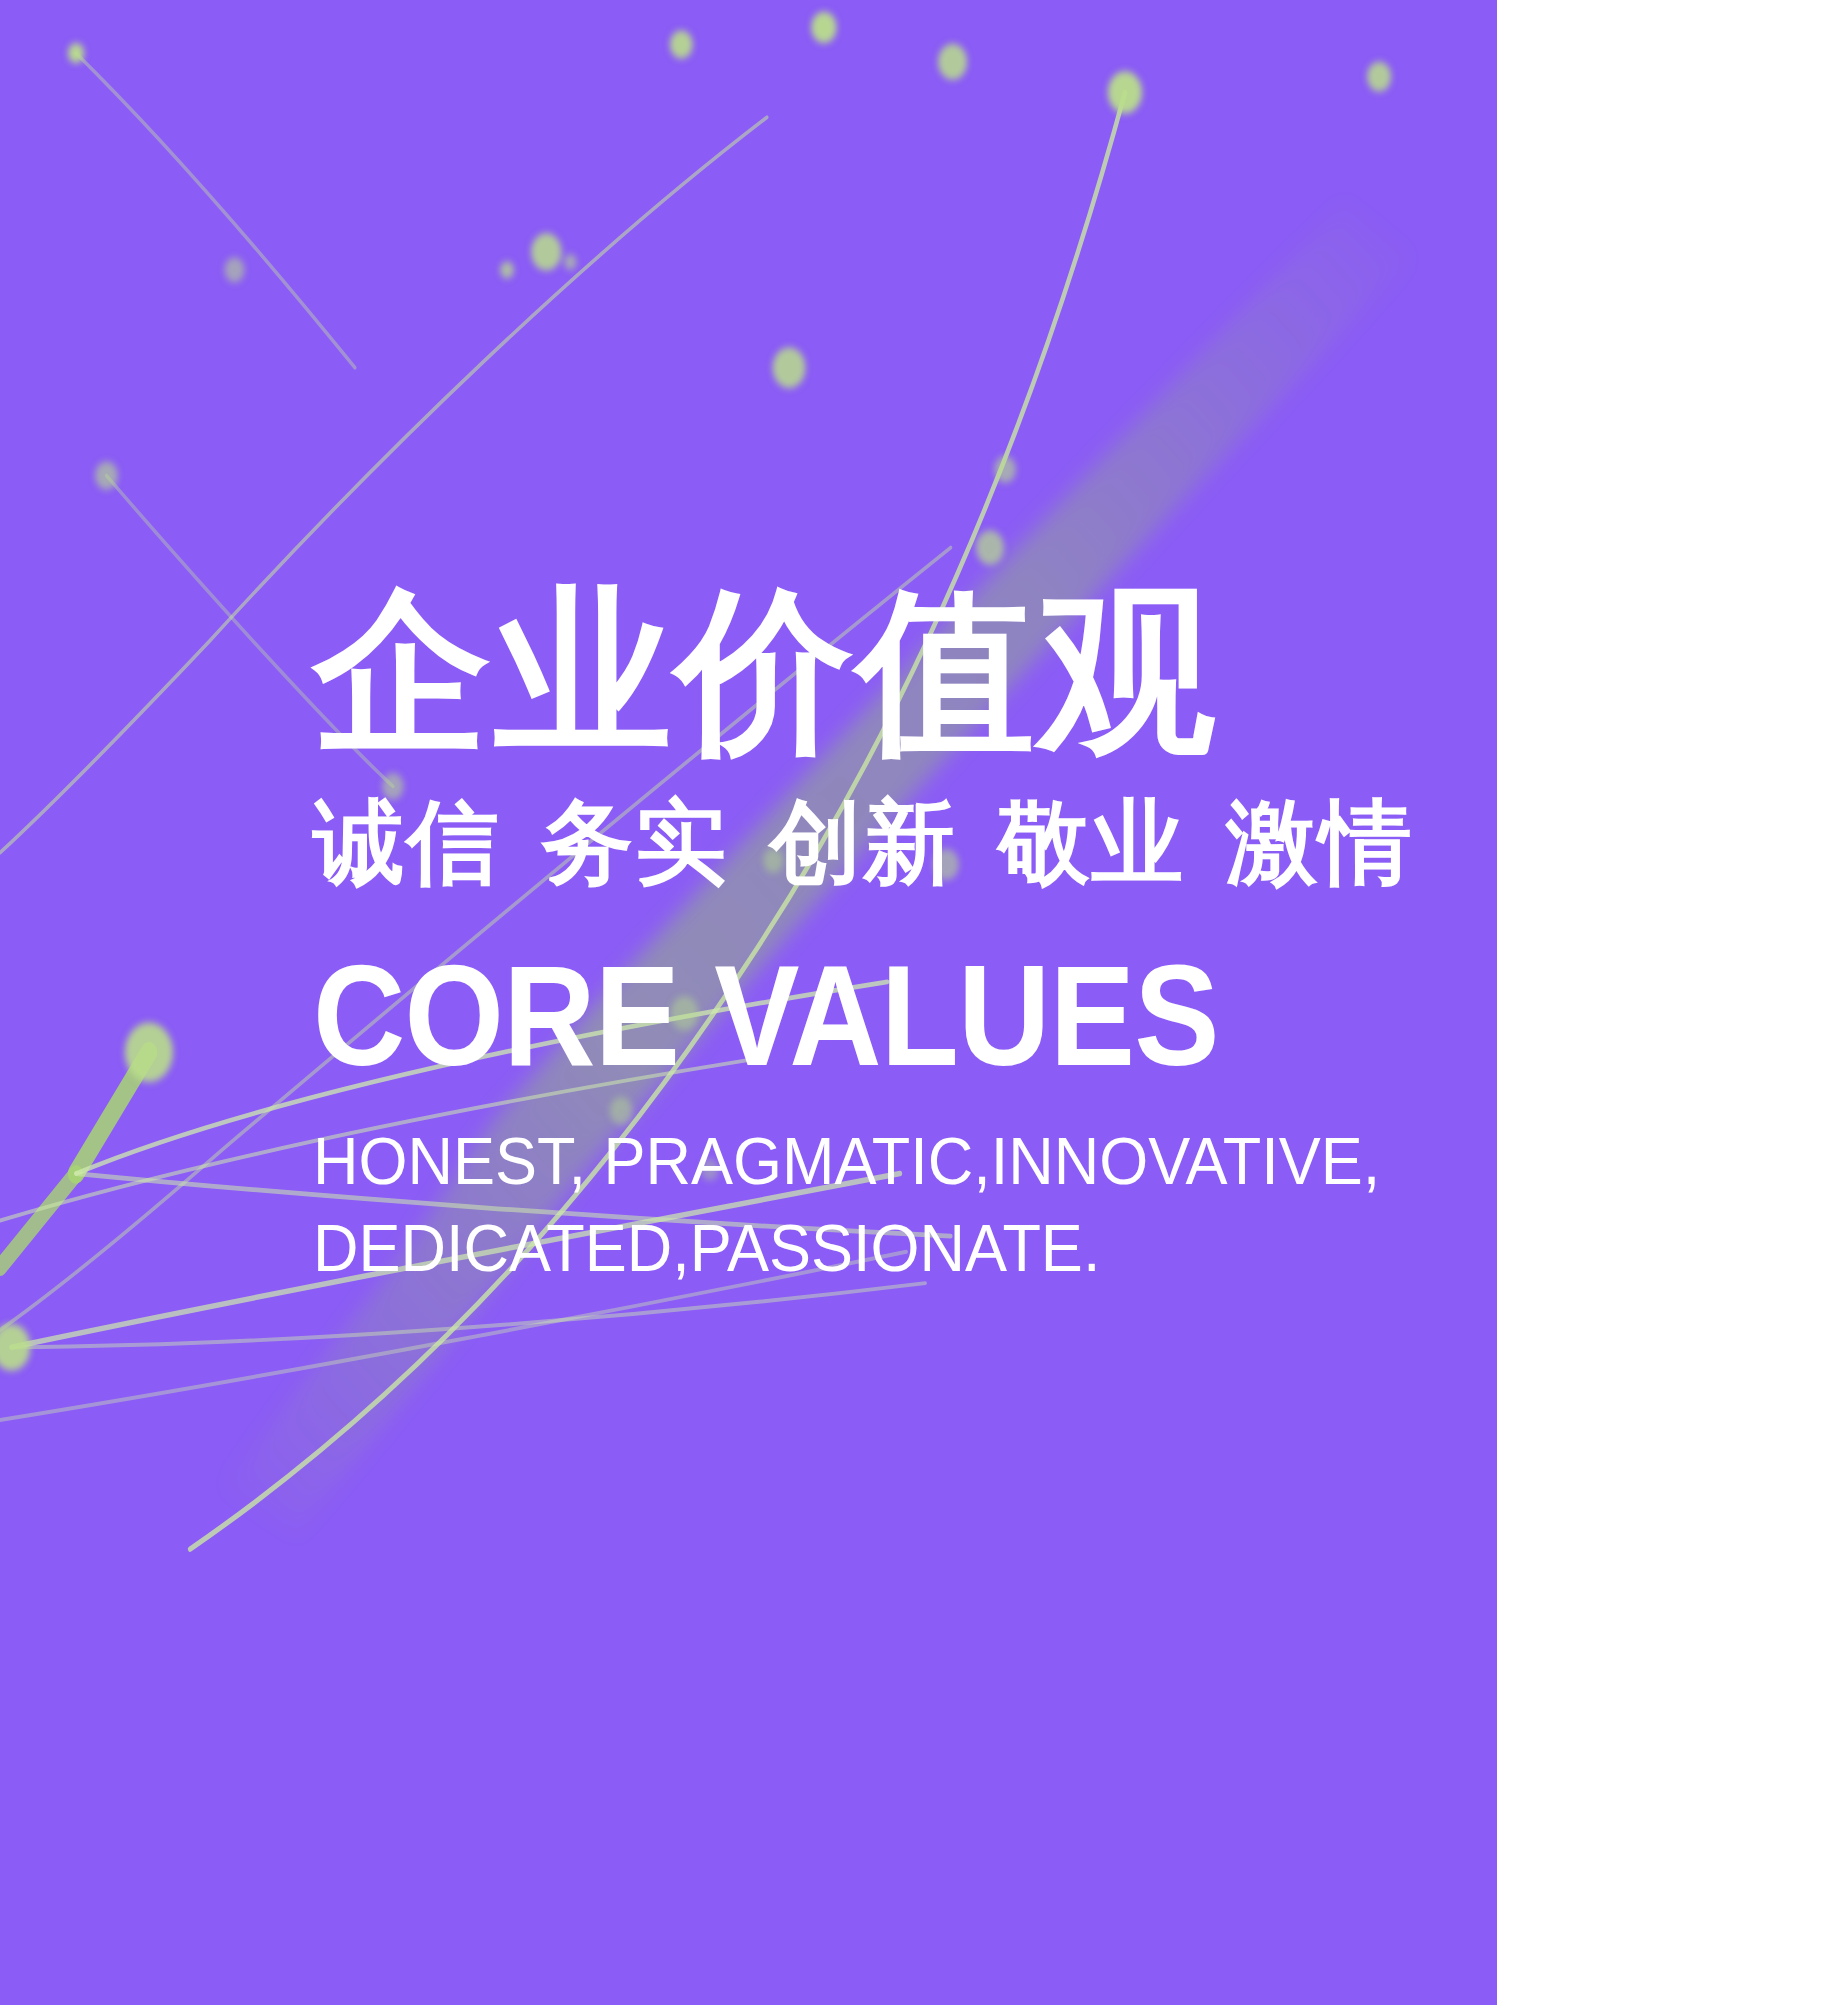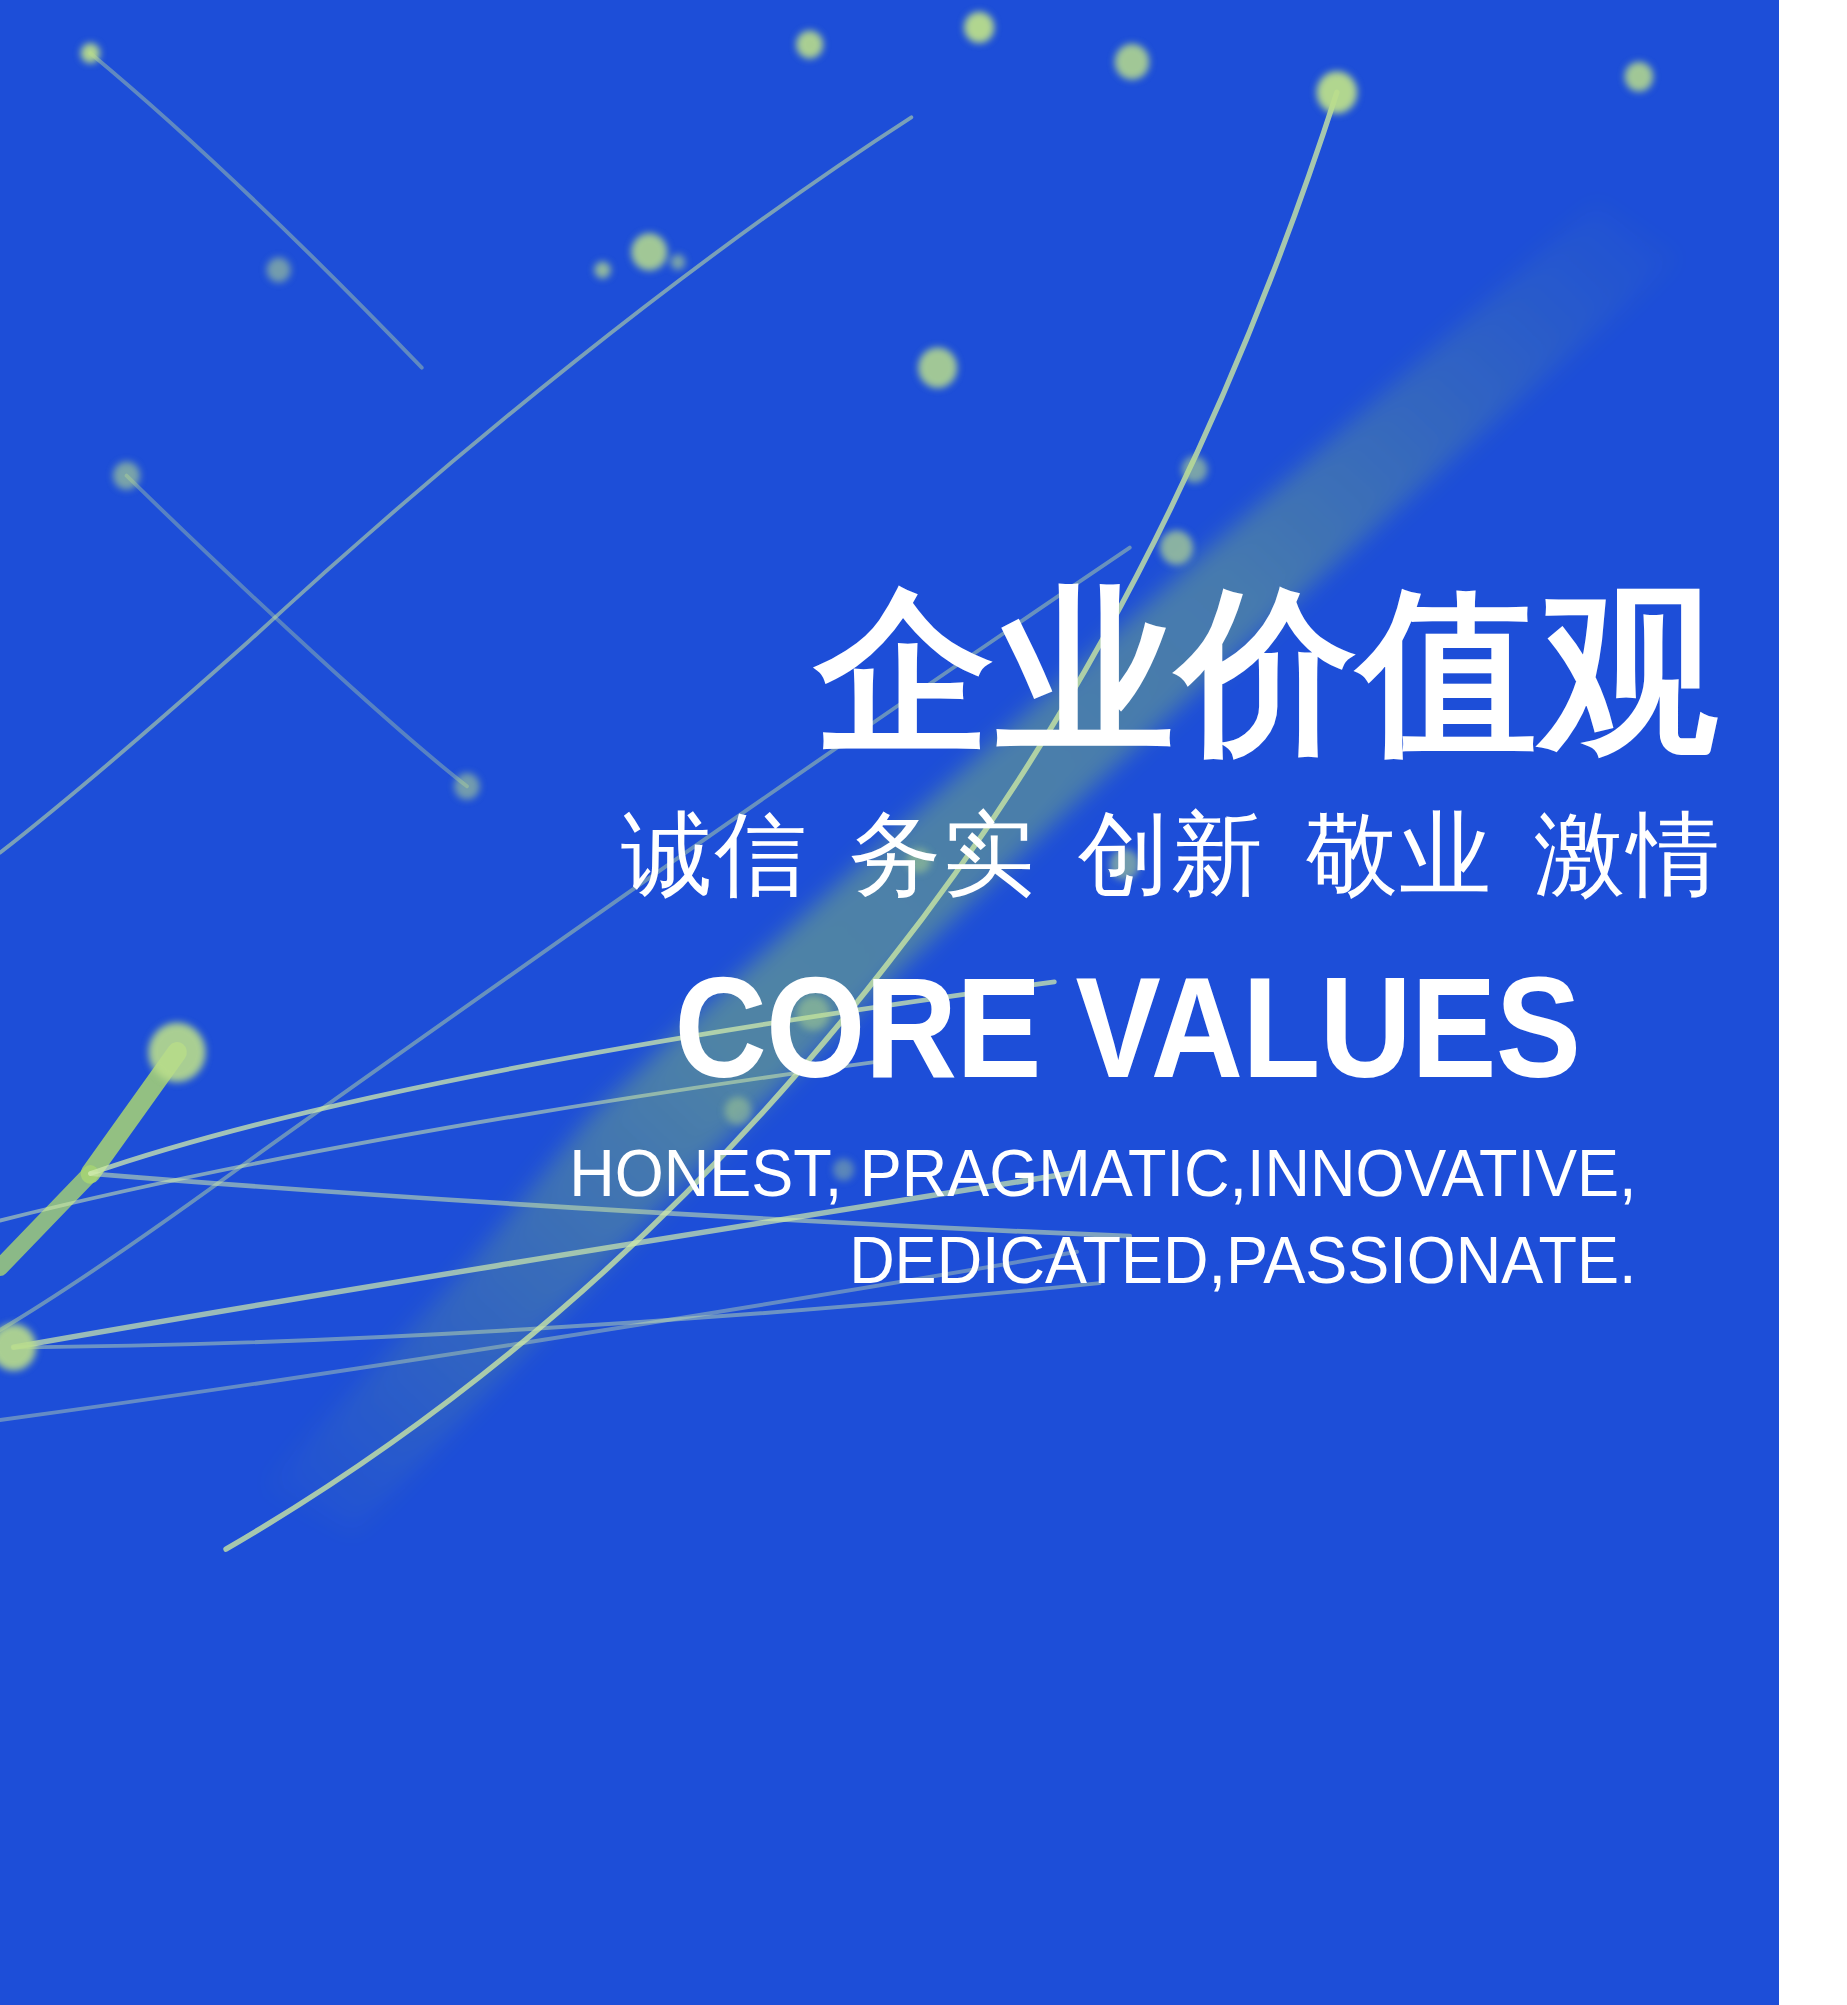--- a/index.html
+++ b/index.html
@@ -3,26 +3,25 @@
 <meta charset="utf-8">
 <title>Core Values Banner</title>
 <style>
   html, body {
     margin: 0;
     padding: 0;
     background: #ffffff;
   }
   #poster {
     position: relative;
-    width: 1779px;
+    width: 1497px;
     height: 2006px;
     overflow: hidden;
-    background: #1d4ed8;
+    background: #8b5cf6;
     font-family: "Liberation Sans", "DejaVu Sans", sans-serif;
-    text-align: right;
   }
   #bg-decor {
     position: absolute;
     inset: 0;
     width: 100%;
     height: 100%;
     display: block;
     pointer-events: none;
   }
   #content {
@@ -38,22 +37,22 @@
     font-weight: 700;
     letter-spacing: 3.1px;
     white-space: nowrap;
     margin: 0;
     font-family: "DejaVu Sans", "Liberation Sans", sans-serif;
   }
   .cn-sub {
     color: #ffffff;
     font-size: 92px;
     line-height: 1.0;
-    font-weight: 400;
-    margin: 48px 0 0 0;
+    font-weight: 700;
+    margin: 36px 0 0 0;
     white-space: nowrap;
     letter-spacing: 1.6px;
     font-family: "DejaVu Sans", "Liberation Sans", sans-serif;
   }
   .cn-sub .gap { display: inline-block; width: 41px; }
   .en-title {
     color: #ffffff;
     font-size: 142px;
     line-height: 1.0;
     font-weight: 700;

